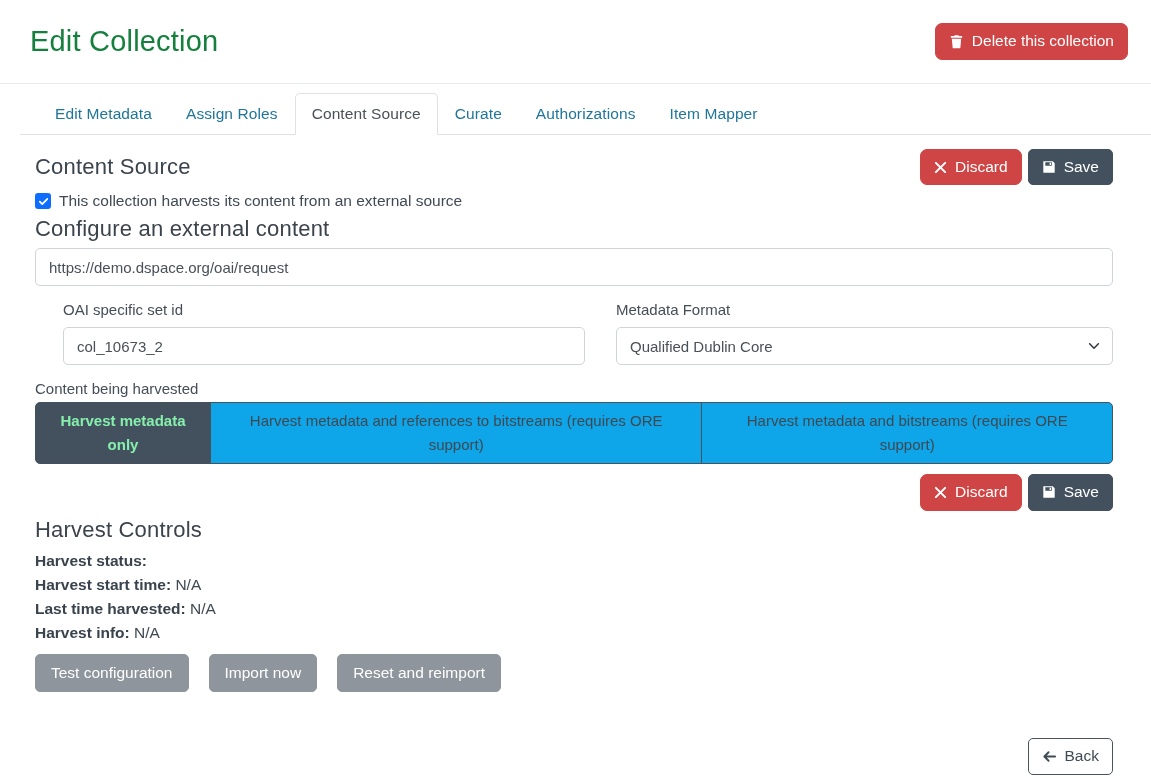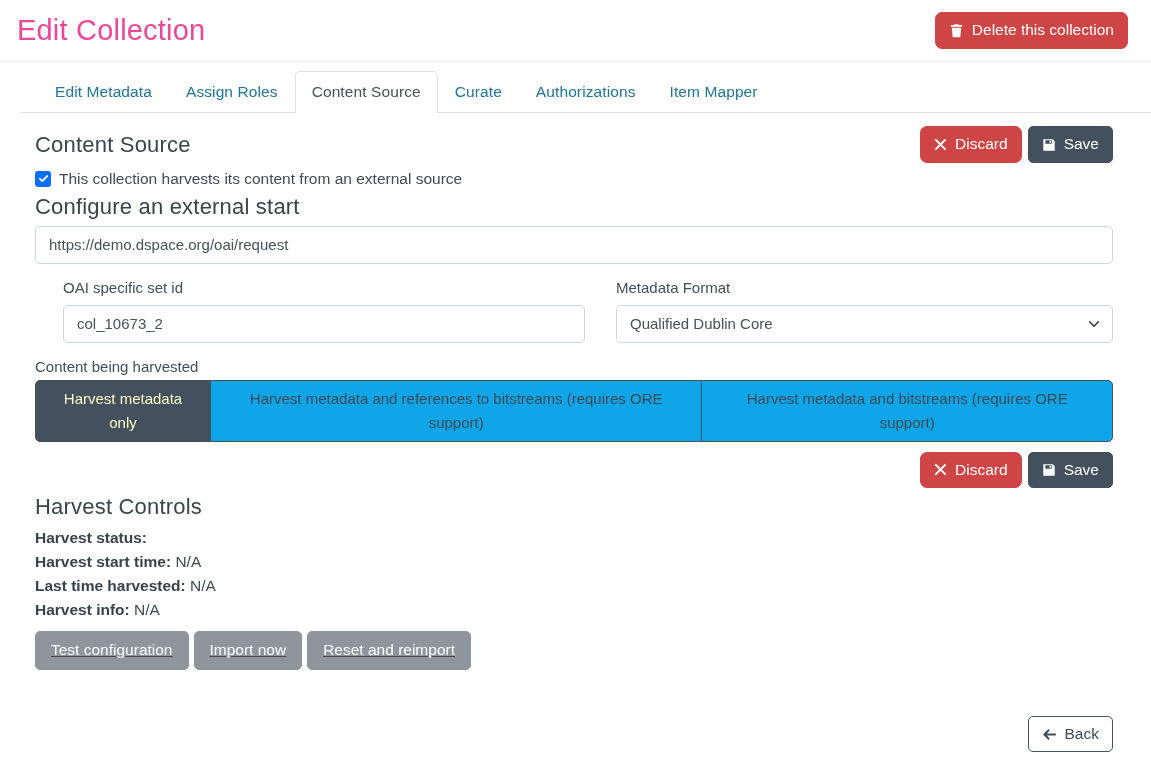--- a/index.html
+++ b/index.html
@@ -10,21 +10,21 @@
     color: #3f4a54;
   }
 
   
   .page-header {
     display: flex; justify-content: space-between; align-items: center;
     padding: 12px 23px 12px 17px;
     border-bottom: 1px solid #e9ecef;
   }
   .page-title {
-    font-size: 29px; font-weight: 500; color: #ec4899; margin: 0;
+    font-size: 29px; font-weight: 500; color: #15803d; margin: 13px;
     letter-spacing: 0.2px;
   }
 
   
   .btn {
     display: inline-flex; align-items: center; gap: 8px;
     border: 1px solid transparent; border-radius: 5px;
     padding: 8px 13px; font-size: 15.5px; font-weight: 500;
     font-family: inherit; cursor: pointer; line-height: 1.2;
   }
@@ -93,32 +93,32 @@
   
   .seg-group { display: flex; width: 100%; margin-top: 5px; }
   .seg {
     border: 1px solid #49525b; background: #0ea5e9; color: #3f4952;
     min-height: 62px; display: flex; align-items: center; justify-content: center;
     text-align: center; font-size: 15px; line-height: 24px; padding: 4px 20px;
     cursor: pointer; margin-left: -1px; font-family: inherit;
   }
   .seg:first-child { margin-left: 0; border-radius: 5px 0 0 5px; }
   .seg:last-child  { border-radius: 0 5px 5px 0; }
-  .seg.active { background: #43515f; border-color: #43515f; color: #fef9c3; font-weight: 400; }
+  .seg.active { background: #43515f; border-color: #43515f; color: #86efac; font-weight: 700; }
   .seg-1 { flex: 0 0 176px; }
   .seg-2 { flex: 496 1 0; }
   .seg-3 { flex: 407 1 0; }
 
   .save-row { display: flex; justify-content: flex-end; gap: 6px; margin-top: 10px; }
 
   
   .harvest-title { margin-top: 20px; }
   .info-line { font-size: 15.5px; line-height: 24px; color: #3f4952; margin: 0; }
   .info-line b { font-weight: 700; color: #39434d; }
-  .harvest-buttons { display: flex; gap: 5px; margin-top: 9px; text-decoration: underline; }
+  .harvest-buttons { display: flex; gap: 20px; margin-top: 9px; }
   .harvest-buttons .btn { padding: 9px 15px; }
 
   
   .footer-row { display: flex; justify-content: flex-end; margin: 46px 0 28px 0; }
 </style>
 </head>
 <body>
 
 <div class="page-header">
   <h1 class="page-title">Edit Collection</h1>
@@ -172,21 +172,21 @@
       <span style="display:inline-flex">
         <svg width="11" height="11" viewBox="0 0 12 12">
             <path d="M2 6.2l2.6 2.6L10 3.3" stroke="#fff" stroke-width="2" fill="none" stroke-linecap="round" stroke-linejoin="round"></path>
           </svg>
       </span>
     </span>
     <label class="check-label">This collection harvests its content from an external source</label>
   </div>
 
   
-  <h2 class="section-title subsection-title">Configure an external start</h2>
+  <h2 class="section-title subsection-title">Configure an external content</h2>
 
   <input class="text-input" type="text" value="https://demo.dspace.org/oai/request" style="">
 
   <div class="form-row">
     <div class="col-left">
       <label class="field-label">OAI specific set id</label>
       <input class="text-input" type="text" value="col_10673_2" style="">
     </div>
     <div class="col-right">
       <label class="field-label">Metadata Format</label>

